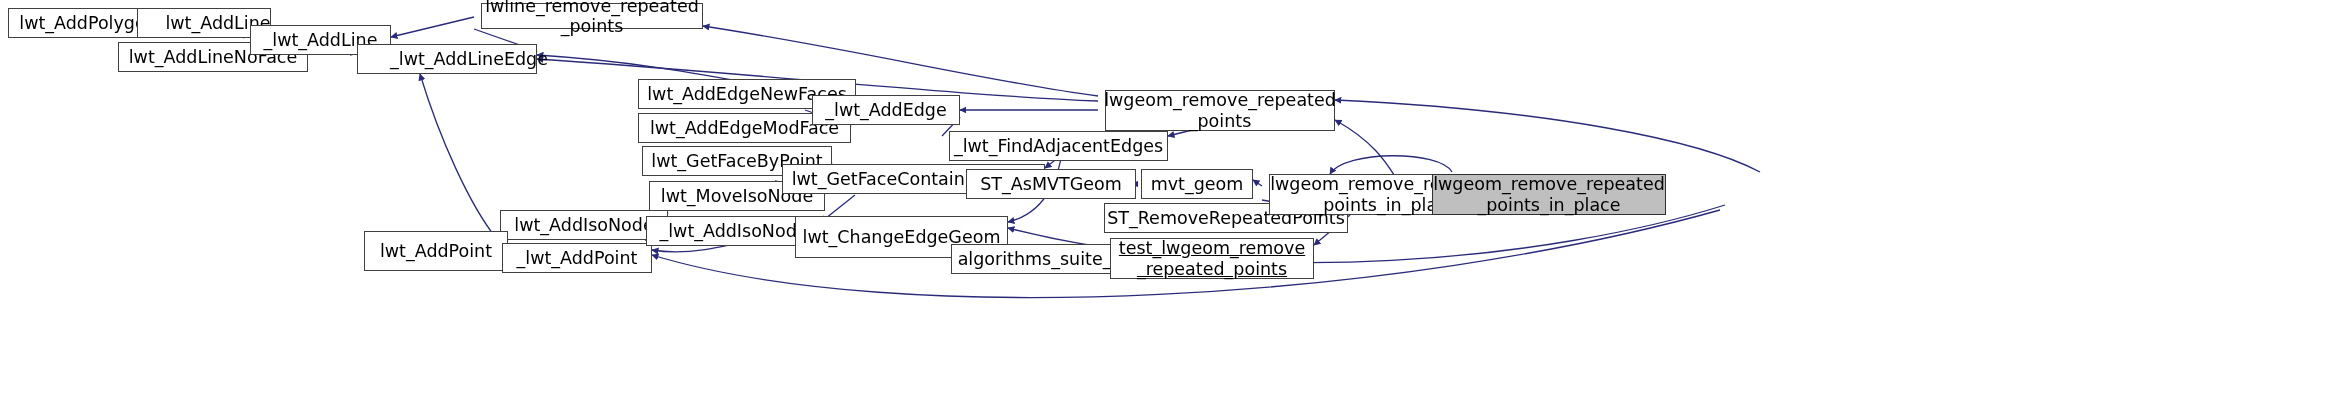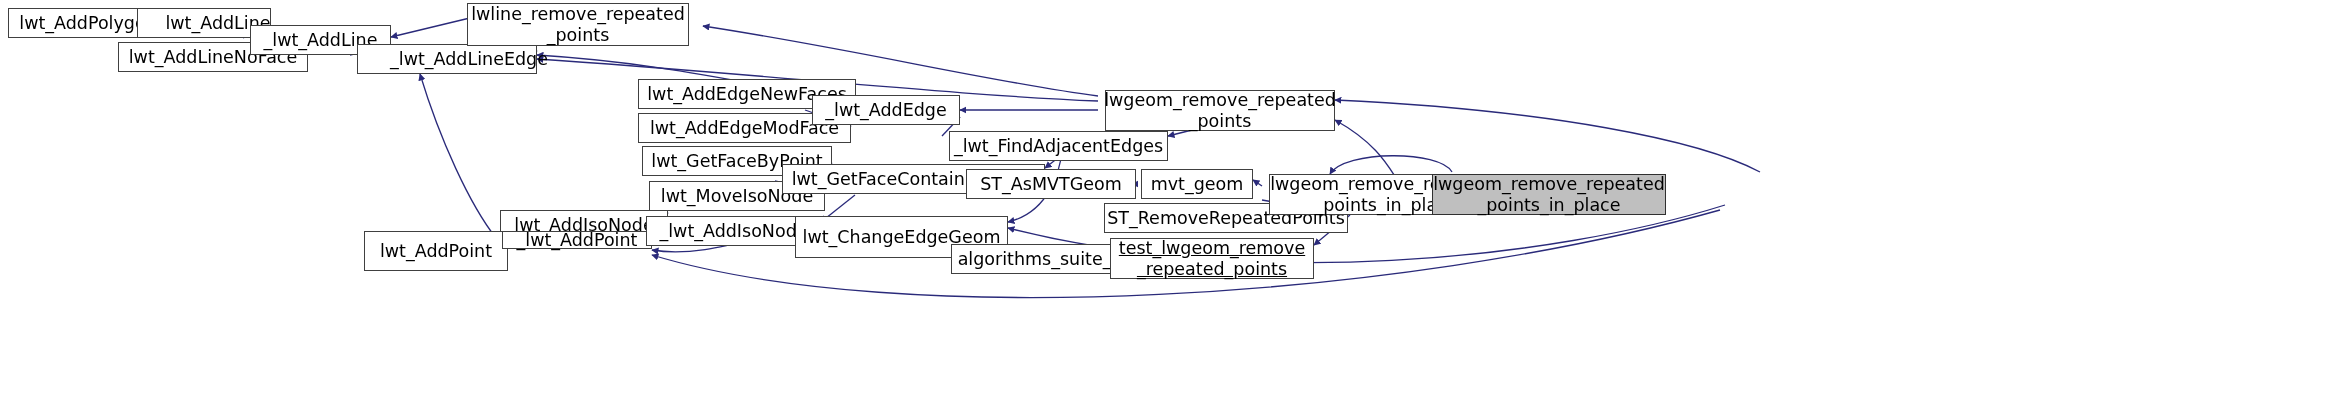--- a/index.html
+++ b/index.html
@@ -80,29 +80,29 @@
         <path d="M 652,255 C 900,330 1400,300 1720,210" fill="none" stroke="#2a2a7a" stroke-width="1.3" marker-start="url(#arrow)"></path>
         <path d="M 1008,228 C 1250,290 1550,260 1725,205" fill="none" stroke="#2a2a7a" stroke-width="1.3" marker-start="url(#arrow)"></path>
       </g>
   </svg>
   <div id="node-layer">
       <div class="node" style="left: 8px; top: 8px; width: 160px; height: 30px;">lwt_AddPolygon</div>
       <div class="node" style="left: 137px; top: 8px; width: 134px; height: 30px; padding-left: 28px;">lwt_AddLine</div>
       <div class="node" style="left: 118px; top: 42px; width: 190px; height: 30px;">lwt_AddLineNoFace</div>
       <div class="node" style="left: 250px; top: 25px; width: 141px; height: 30px;">_lwt_AddLine</div>
       <div class="node" style="left: 357px; top: 44px; width: 180px; height: 30px; padding-left: 44px;">_lwt_AddLineEdge</div>
-      <div class="node" style="left: 467px; top: 3px; width: 222px; height: 43px;">lwline_remove_repeated
+      <div class="node" style="left: 481px; top: 3px; width: 222px; height: 26px;">lwline_remove_repeated
 _points</div>
       <div class="node" style="left: 638px; top: 79px; width: 218px; height: 30px;">lwt_AddEdgeNewFaces</div>
       <div class="node" style="left: 638px; top: 113px; width: 213px; height: 30px;">lwt_AddEdgeModFace</div>
       <div class="node" style="left: 642px; top: 146px; width: 190px; height: 30px;">lwt_GetFaceByPoint</div>
       <div class="node" style="left: 649px; top: 181px; width: 176px; height: 30px;">lwt_MoveIsoNode</div>
       <div class="node" style="left: 500px; top: 210px; width: 168px; height: 30px;">lwt_AddIsoNode</div>
       <div class="node" style="left: 364px; top: 231px; width: 144px; height: 40px;">lwt_AddPoint</div>
-      <div class="node" style="left: 502px; top: 231px; width: 150px; height: 18px;">_lwt_AddPoint</div>
+      <div class="node" style="left: 502px; top: 243px; width: 150px; height: 30px;">_lwt_AddPoint</div>
       <div class="node" style="left: 646px; top: 216px; width: 175px; height: 30px;">_lwt_AddIsoNode</div>
       <div class="node" style="left: 812px; top: 95px; width: 148px; height: 30px;">_lwt_AddEdge</div>
       <div class="node" style="left: 782px; top: 164px; width: 263px; height: 30px;">lwt_GetFaceContainingPoint</div>
       <div class="node" style="left: 795px; top: 216px; width: 213px; height: 42px;">lwt_ChangeEdgeGeom</div>
       <div class="node" style="left: 949px; top: 131px; width: 219px; height: 30px;">_lwt_FindAdjacentEdges</div>
       <div class="node" style="left: 966px; top: 169px; width: 170px; height: 30px;">ST_AsMVTGeom</div>
       <div class="node" style="left: 951px; top: 244px; width: 216px; height: 30px;">algorithms_suite_setup</div>
       <div class="node" style="left: 1105px; top: 90px; width: 230px; height: 41px;">lwgeom_remove_repeated
 _points</div>
       <div class="node" style="left: 1141px; top: 169px; width: 112px; height: 30px;">mvt_geom</div>

